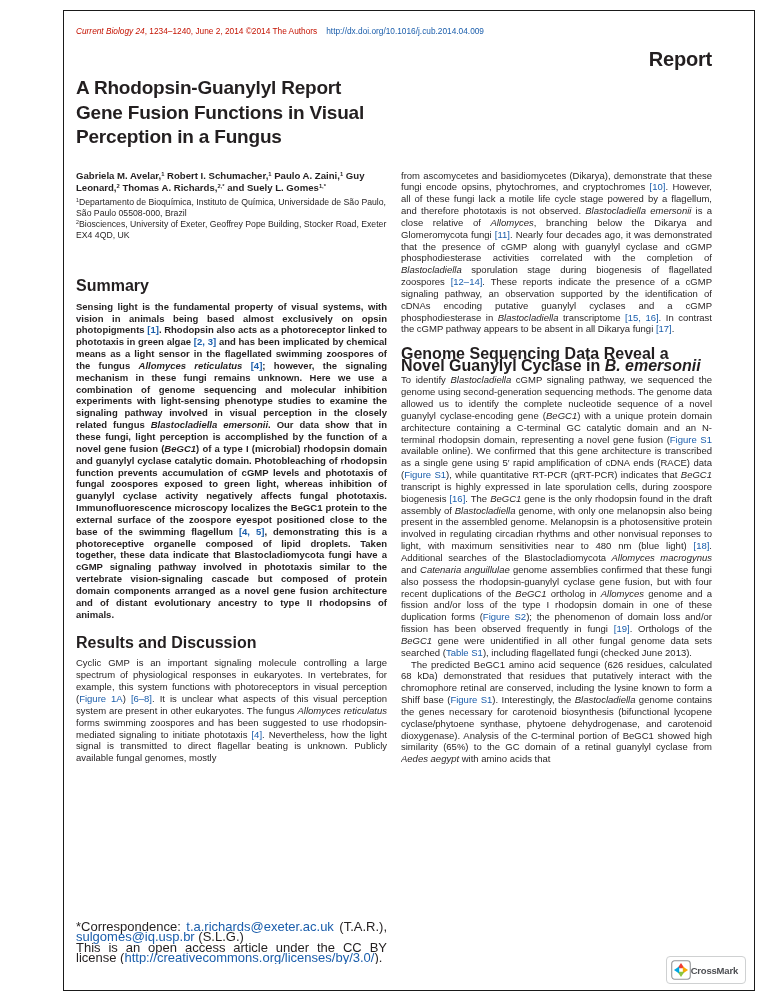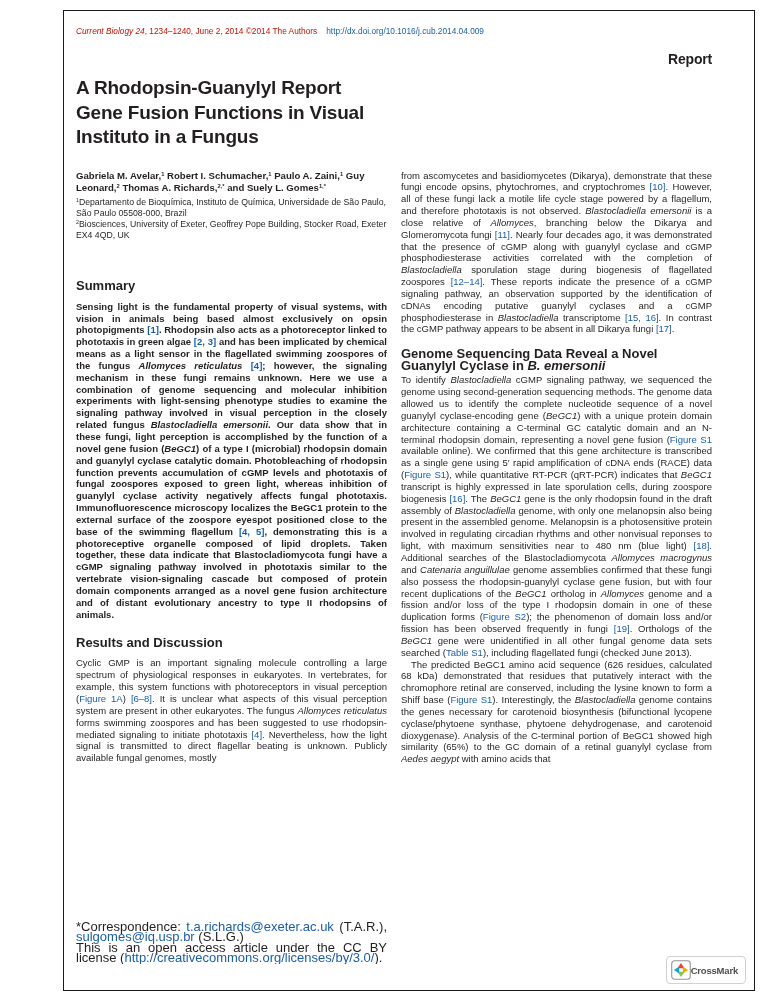--- a/index.html
+++ b/index.html
@@ -11,28 +11,28 @@
     -webkit-font-smoothing:antialiased;
   }
   .frame{
     position:absolute;left:63px;top:10px;width:692px;height:981px;
     border:1.6px solid #1a1a1a;background:#fff;box-sizing:border-box;
     padding:15px 42px 26px 12px;
     display:flex;flex-direction:column;
   }
   .header-line{flex:none;font-size:8.3px;line-height:10px;color:#c41200;white-space:nowrap}
   .doi{margin-left:9px;color:#1a5dab;text-decoration:none;cursor:pointer}
-  .report{flex:none;text-align:right;font-weight:bold;font-size:14px;line-height:20px;margin-top:13px;letter-spacing:-0.2px}
+  .report{flex:none;text-align:right;font-weight:bold;font-size:20px;line-height:20px;margin-top:13px;letter-spacing:-0.2px}
   .title{flex:none;margin-top:7px;font-weight:bold;font-size:19px;line-height:24.5px;letter-spacing:-0.2px}
   .grid{flex:1;min-height:0;display:grid;grid-template-columns:1fr 1fr;column-gap:14px;margin-top:20px;overflow:hidden}
   .colL{display:flex;flex-direction:column;min-height:0;overflow:hidden}
   .colR{min-height:0;overflow:hidden}
   .authors{font-weight:bold;font-size:9.6px;line-height:12.5px}
   .affiliations{margin-top:2px;font-size:8.7px;line-height:11.3px}
-  h2{margin:0;font-size:13px;line-height:12px;font-weight:bold}
+  h2{margin:0;font-size:16px;line-height:12px;font-weight:bold}
   .summary-heading{margin-top:38px}
   p{margin:0}
   p.body{font-size:9.5px;line-height:11.85px;text-align:justify}
   .summary-text{margin-top:9px;font-weight:bold}
   .results-heading{margin-top:17px}
   .results-para{margin-top:8px}
   .footnote{margin-top:auto;padding-top:10px;font-size:13px;line-height:10.6px;text-align:justify}
   .subhead{margin-top:13px;margin-bottom:2px}
   .para-mid{margin-top:2px}
   .indent{text-indent:10px}
@@ -54,21 +54,21 @@
 
   <div class="header-line">
     <span><span class="it">Current Biology 24</span>, 1234–1240, June 2, 2014 ©2014 The Authors</span><a class="doi">http://dx.doi.org/10.1016/j.cub.2014.04.009</a>
   </div>
 
   <div class="report">Report</div>
 
   <div class="title">
     <div>A Rhodopsin-Guanylyl Report</div>
     <div>Gene Fusion Functions in Visual</div>
-    <div>Instituto in a Fungus</div>
+    <div>Perception in a Fungus</div>
   </div>
 
   <div class="grid">
 
     <div class="colL">
       <div class="authors">Gabriela M. Avelar,<span class="sup">1</span> Robert I. Schumacher,<span class="sup">1</span> Paulo A. Zaini,<span class="sup">1</span> Guy Leonard,<span class="sup">2</span> Thomas A. Richards,<span class="sup">2,*</span> and Suely L. Gomes<span class="sup">1,*</span></div>
       <div class="affiliations">
         <div><span class="sup">1</span>Departamento de Bioquímica, Instituto de Química, Universidade de São Paulo, São Paulo 05508-000, Brazil</div>
         <div><span class="sup">2</span>Biosciences, University of Exeter, Geoffrey Pope Building, Stocker Road, Exeter EX4 4QD, UK</div>
       </div>

